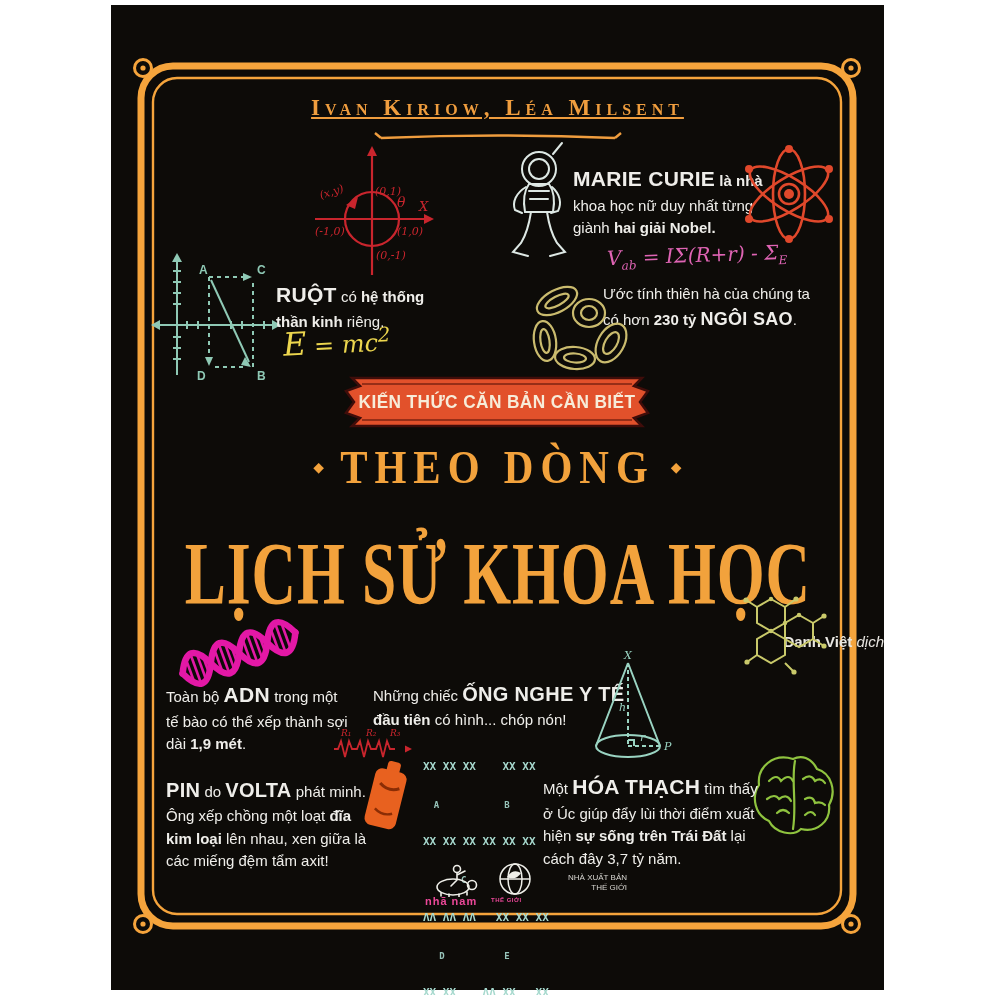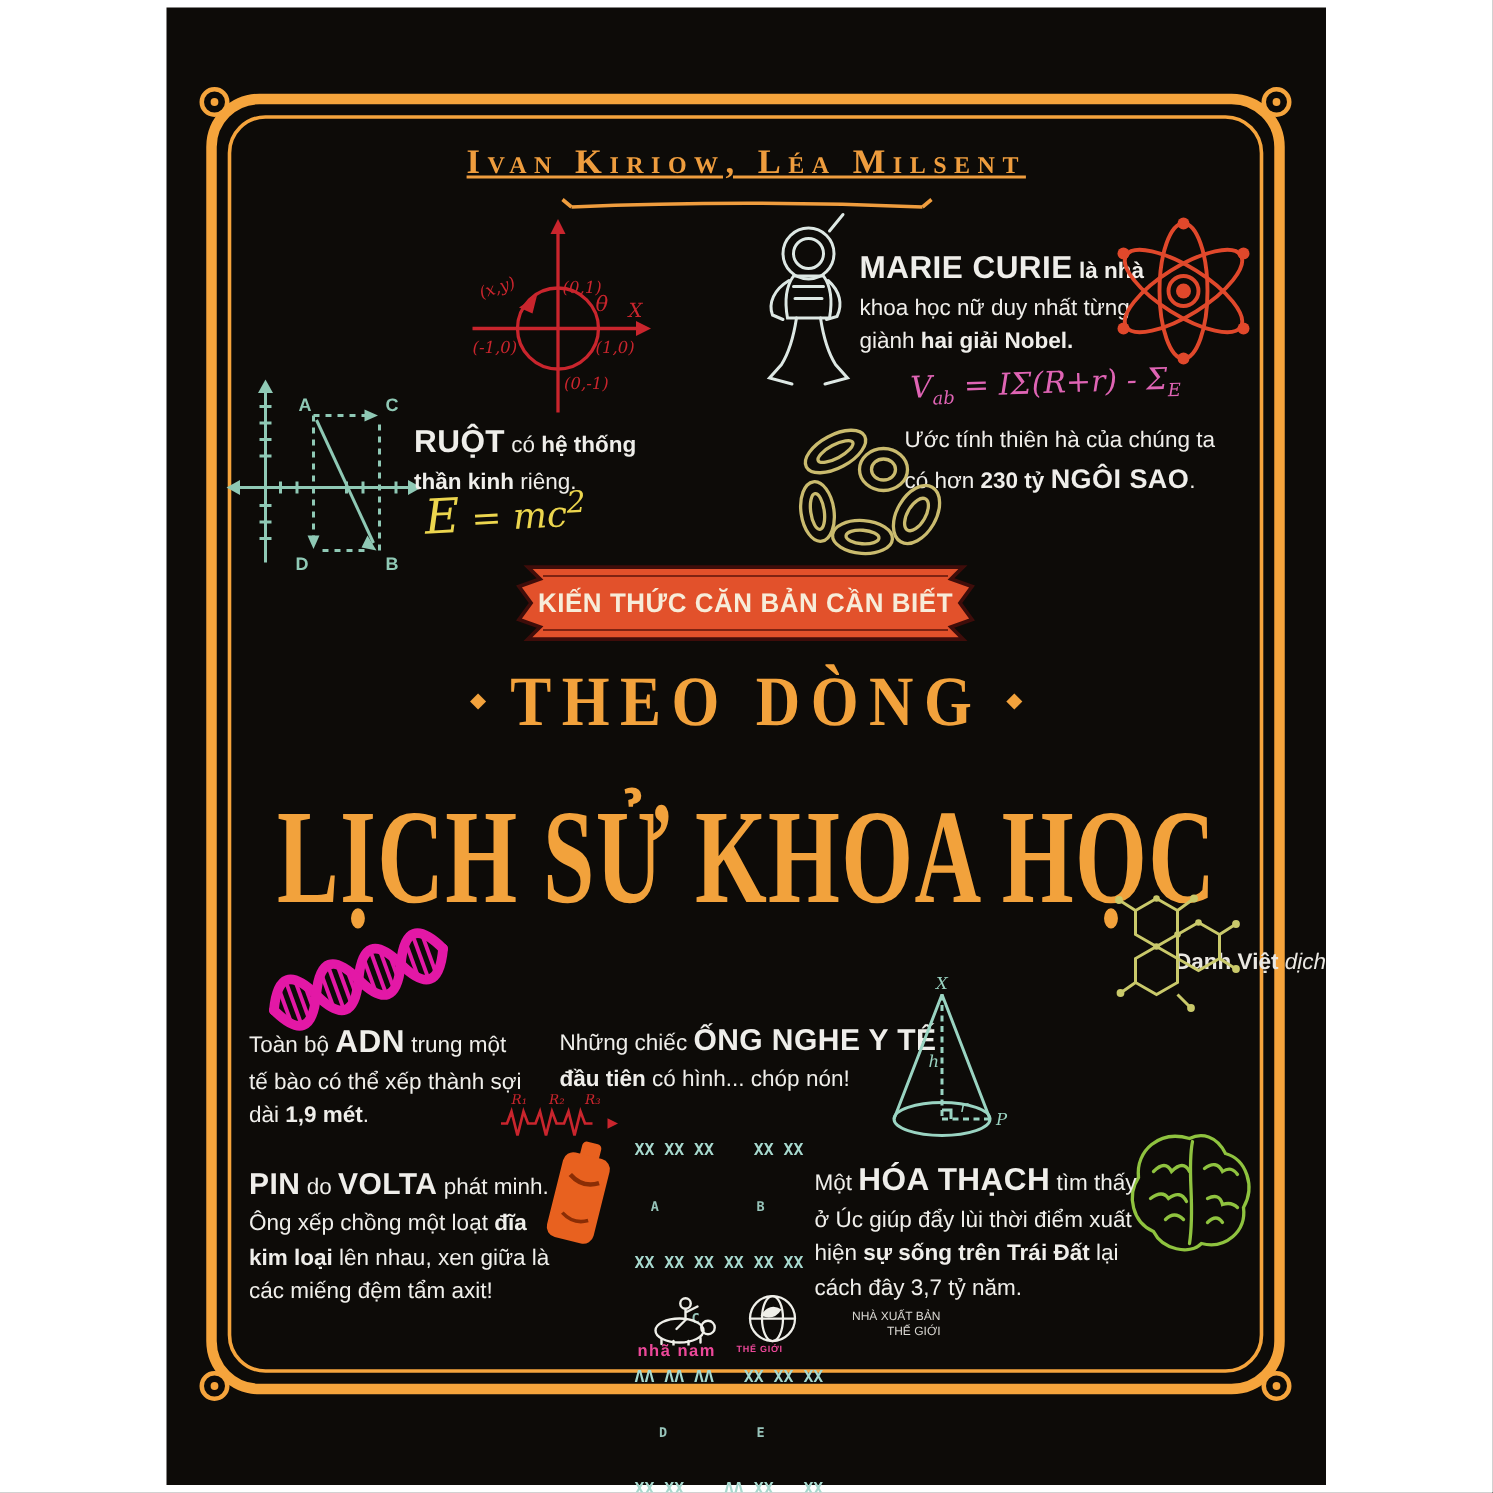--- a/index.html
+++ b/index.html
@@ -273,21 +273,21 @@
       <circle cx="38" cy="12" r="2.2"></circle>
           <circle cx="52" cy="36" r="2.2"></circle>
       <circle cx="38" cy="44" r="2.2"></circle>
           <circle cx="66" cy="28" r="2.2"></circle>
     </g>
   </svg>
 
   <div class="fact" style="left:55px;top:674px;width:220px">
     <span>Toàn bộ</span>
     <span class="kw">ADN</span>
-    <span>trung một</span><br>
+    <span>trong một</span><br>
     <span>tế bào có thể xếp thành sợi</span><br>
     <span>dài</span>
     <span class="b">1,9 mét</span><span>.</span>
   </div>
 
   <div class="fact" style="left:262px;top:674px;width:255px">
     <span>Những chiếc</span>
     <span class="kw" style="font-size:20px">ỐNG NGHE Y TẾ</span><br>
     <span class="b">đầu tiên</span>
     <span>có hình... chóp nón!</span>

